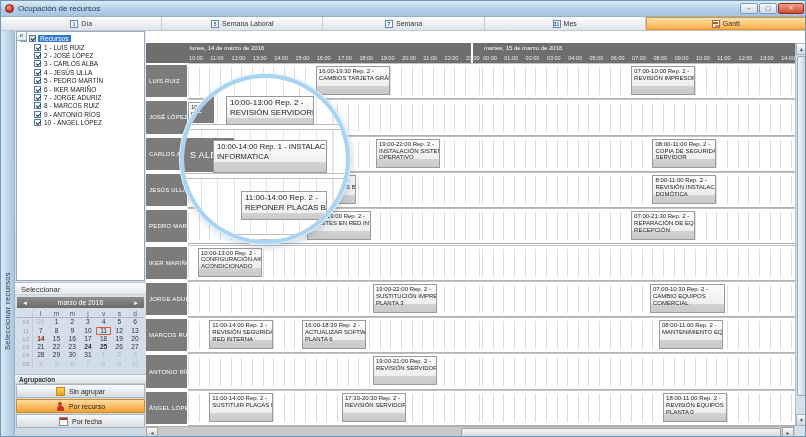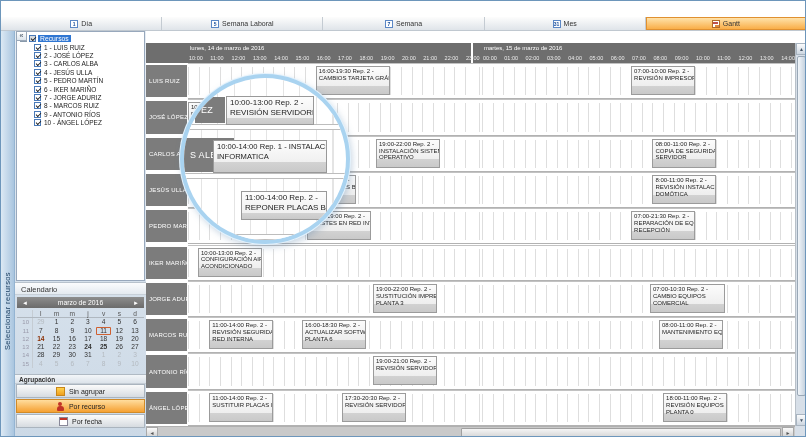--- a/index.html
+++ b/index.html
@@ -81,20 +81,29 @@
 .vs-thumb{position:absolute;left:1px;top:13px;width:9px;height:340px;background:linear-gradient(90deg,#f2f6fa,#c6d2de);border:1px solid #9aa8b6;border-radius:2px}
 .hscroll{position:absolute;left:145px;top:425px;width:649px;height:12px;background:#c9c9c9;border-top:1px solid #b0b0b0}
 .hs-arrow{position:absolute;top:0;width:12px;height:11px;background:linear-gradient(#fafafa,#d0d0d0);border:1px solid #a8a8a8;font-size:5px;line-height:10px;text-align:center;color:#555}
 .hs-thumb{position:absolute;top:1px;left:315px;width:320px;height:9px;background:linear-gradient(#f4f4f4,#dadada);border:1px solid #a0a0a0;border-radius:1px}
 .scroll-corner{position:absolute;left:794px;top:425px;width:12px;height:12px;background:#d7dfe8}
 </style>
 </head>
 <body>
 
 <div id="app">
+  <div class="titlebar">
+    <div class="app-icon"></div>
+    <div class="window-title">Ocupación de recursos</div>
+    <div class="win-btns">
+      <div class="win-btn">–</div>
+      <div class="win-btn">▢</div>
+      <div class="win-btn close">✕</div>
+    </div>
+  </div>
 
   <div class="tabstrip" id="tabstrip">
       <div class="tab">
         <span class="tab-icon">1</span>
         <span>Día</span>
       </div>
       <div class="tab">
         <span class="tab-icon">5</span>
         <span>Semana Laboral</span>
       </div>
@@ -158,21 +167,21 @@
         </div>
         <div class="tree-item">
           <span class="checkbox checked"></span>
           <span>9 - ANTONIO RÍOS</span>
         </div>
         <div class="tree-item">
           <span class="checkbox checked"></span>
           <span>10 - ÁNGEL LÓPEZ</span>
         </div>
       </div>
-    <div class="cal-header">Calendario</div>
+    <div class="cal-header">Seleccionar</div>
     <div class="cal-nav">
       <span class="cal-arrow">◄</span>
       <span>marzo de 2016</span>
       <span class="cal-arrow">►</span>
     </div>
     <div class="cal-table" id="caltable">
         <div class="cal-row dow">
           <span class="wn"></span>
           <span class="dc">l</span>
           <span class="dc">m</span>
@@ -456,21 +465,21 @@
           <div>PLANTA 0</div>
         </div>
       </div>
     </div>
 
   <div class="magnifier" id="magnifier">
     <div class="mag-grid"></div>
   <div class="mag-band" style="top: 46px;"></div>
       <div class="mag-band" style="top: 95px;"></div>
       <div class="mag-band" style="top: 156px;"></div>
-      <div class="mag-frag" style="left: 11px; top: 19px; width: 30px; height: 26px;">EZ</div>
+      <div class="mag-frag" style="left: 0px; top: 19px; width: 30px; height: 26px;">EZ</div>
       <div class="mag-frag" style="left: 0px; top: 60px; width: 50px; height: 34px;">S ALBA</div>
       <div class="mag-task" style="left: 42px; top: 18px; width: 88px; height: 29px;">
         <div>10:00-13:00 Rep. 2 -</div>
         <div>REVISIÓN SERVIDORES</div>
       </div>
       <div class="mag-task" style="left: 29px; top: 62px; width: 114px; height: 33px; font-size: 7.6px;">
         <div>10:00-14:00 Rep. 1 - INSTALACION</div>
         <div>INFORMATICA</div>
       </div>
       <div class="mag-task" style="left: 57px; top: 113px; width: 86px; height: 29px;">

